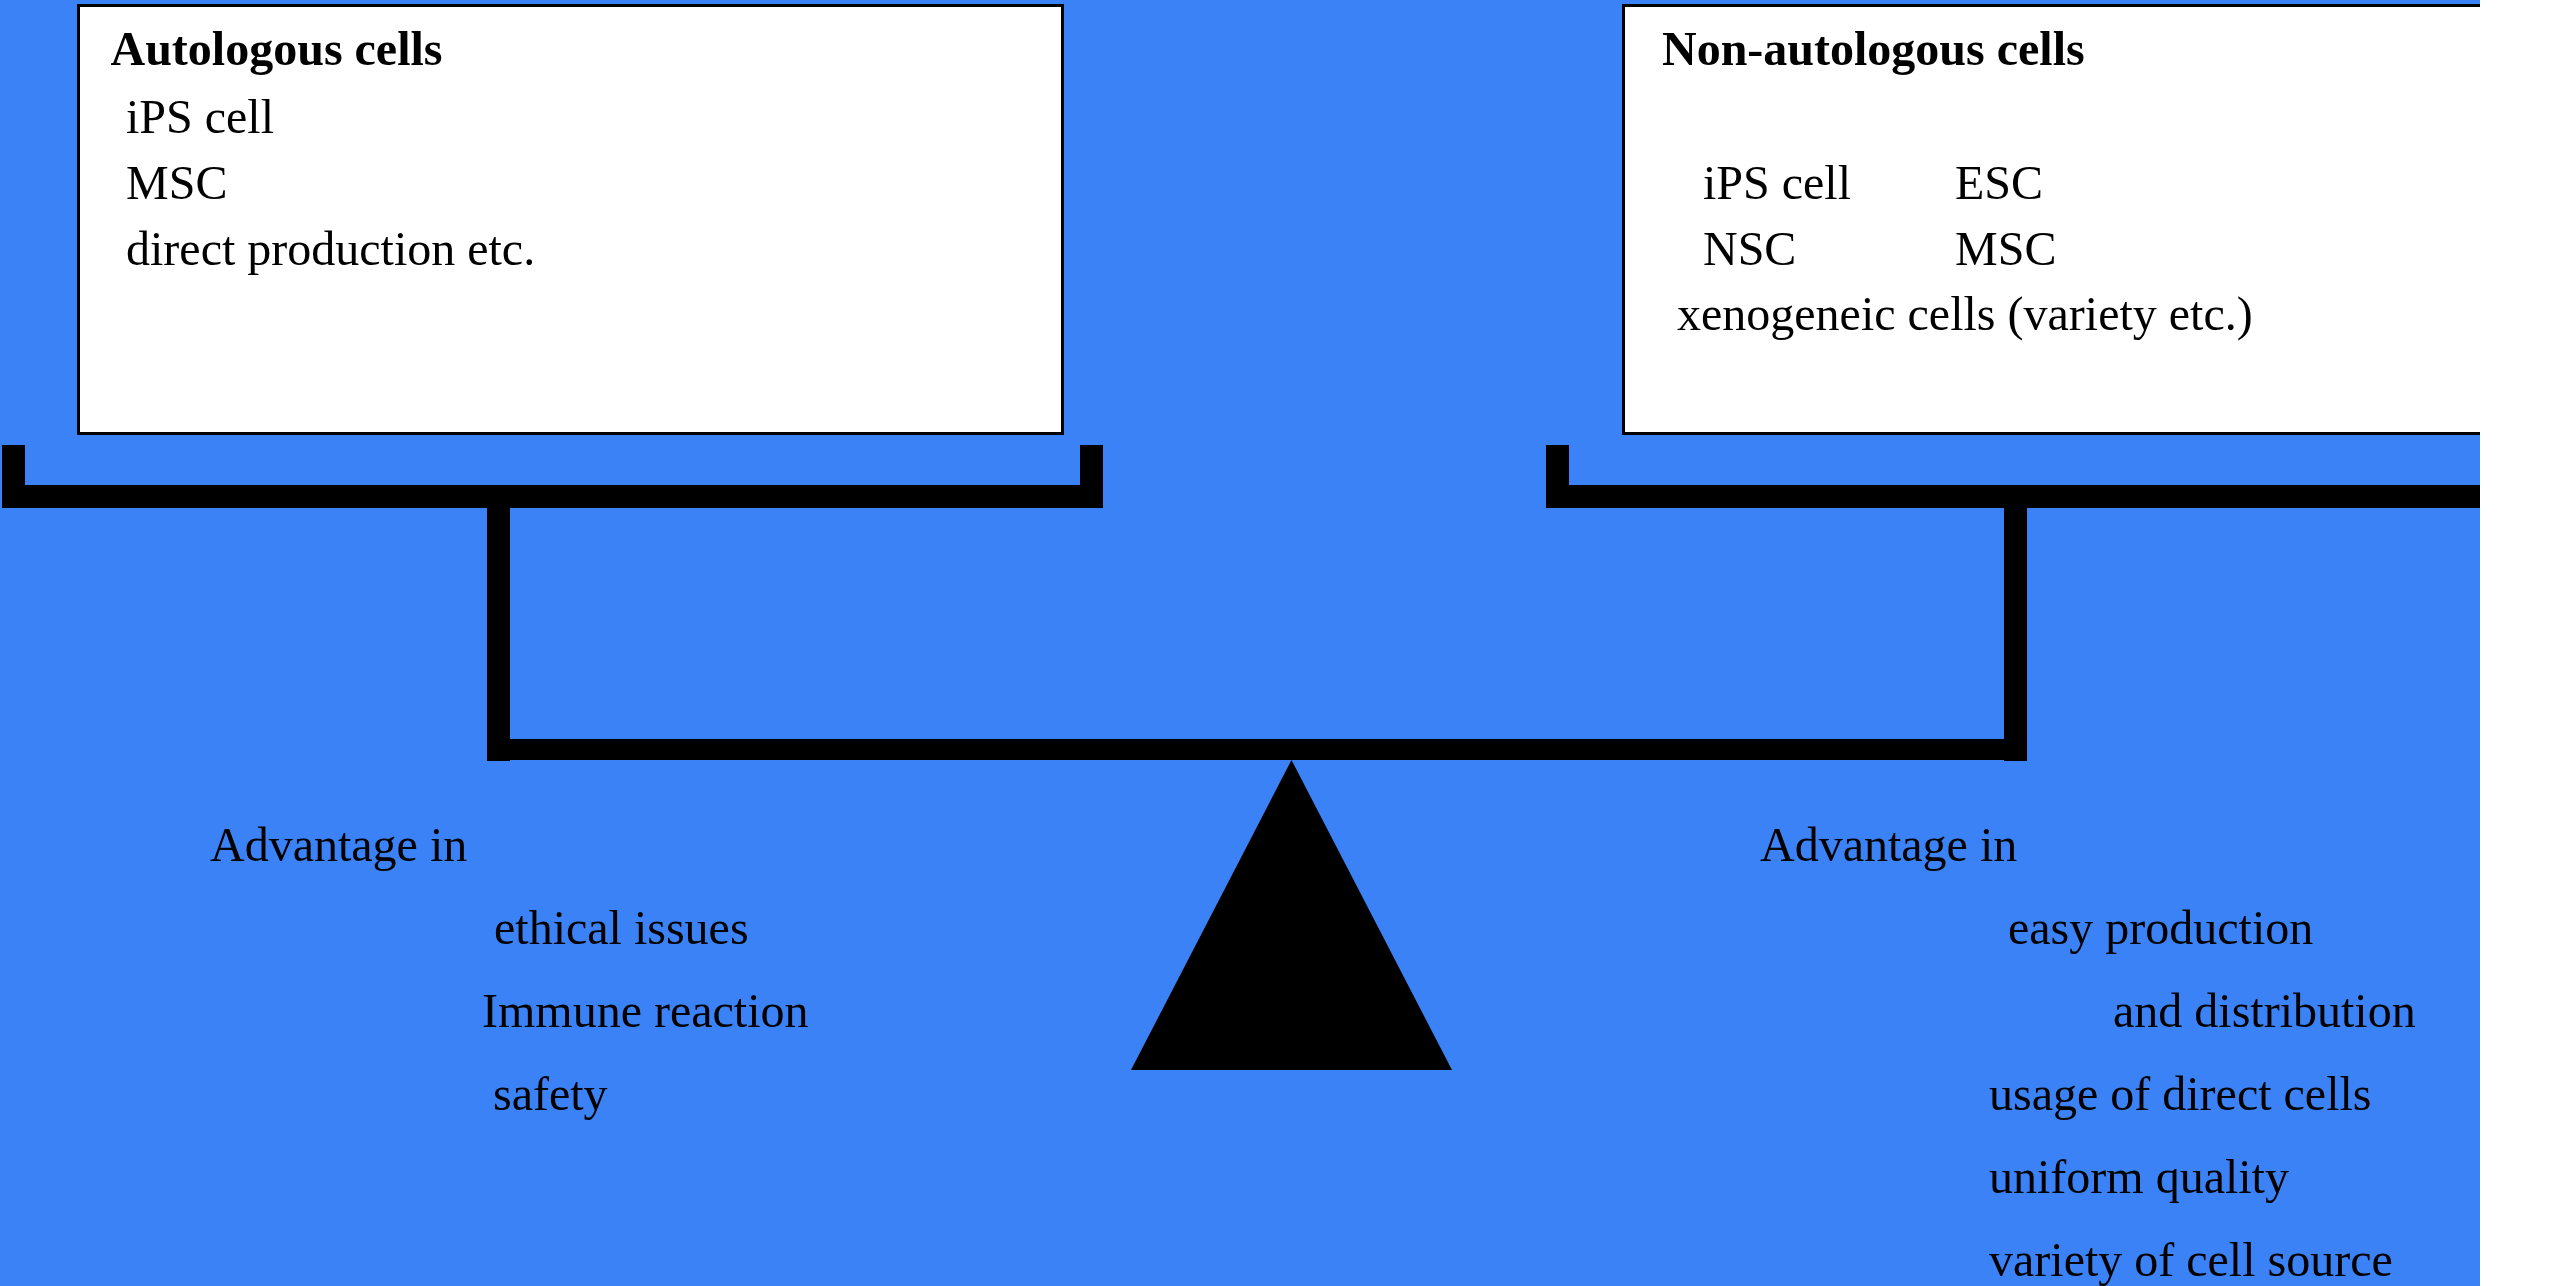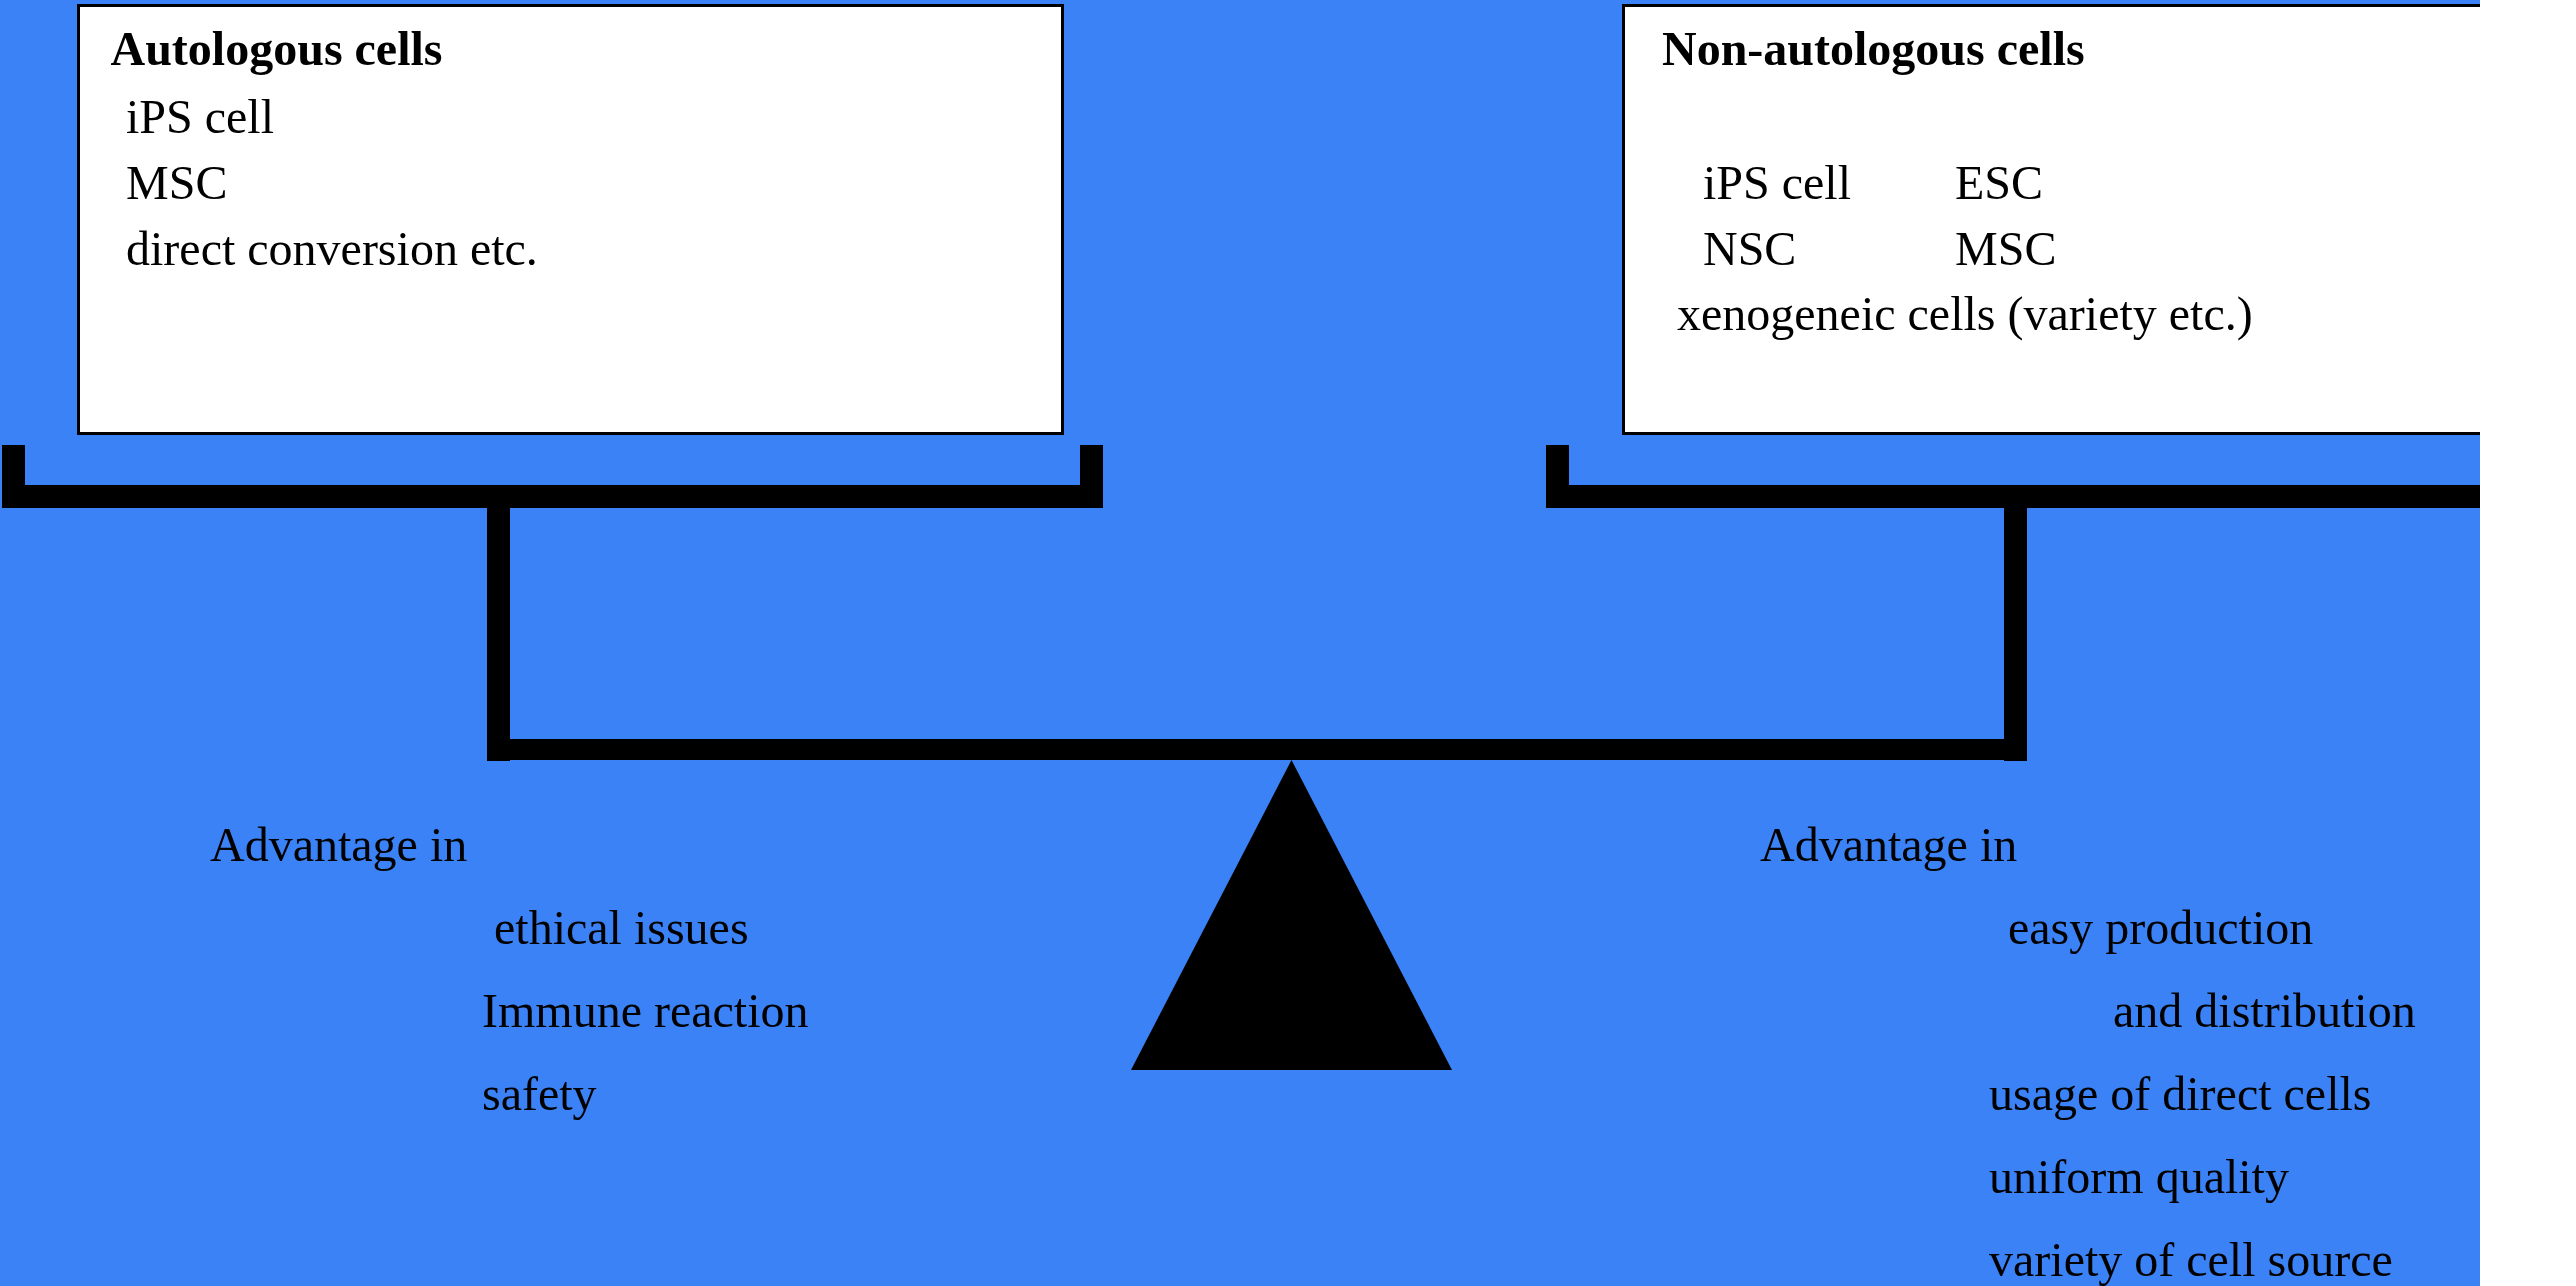--- a/index.html
+++ b/index.html
@@ -106,42 +106,42 @@
     font-size: 48px;
     line-height: 1;
     white-space: nowrap;
   }
 
   
   #adv-left { left: 0px; top: 821px; }
   #adv-l-0 { left: 210px; top: 0px; }
   #adv-l-1 { left: 482px; top: 83px; margin-left: 12px; }
   #adv-l-2 { left: 482px; top: 166px; }
-  #adv-l-3 { left: 482px; top: 249px; }
+  #adv-l-3 { left: 493px; top: 249px; }
 
   
   #adv-right { left: 0px; top: 821px; }
   #adv-r-0 { left: 1760px; top: 0px; }
   #adv-r-1 { left: 2008px; top: 83px; }
   #adv-r-2 { left: 2113px; top: 166px; }
   #adv-r-3 { left: 1989px; top: 249px; }
   #adv-r-4 { left: 1989px; top: 332px; }
   #adv-r-5 { left: 1989px; top: 415px; }
 </style>
 </head>
 <body>
 
 <div id="stage">
 
   <div class="cell-box" id="box-left">
     <div class="box-inner">
       <div class="box-title" id="lbl-left-title">Autologous cells</div>
       <div class="box-line" id="lbl-left-1">iPS cell</div>
       <div class="box-line" id="lbl-left-2">MSC</div>
-      <div class="box-line" id="lbl-left-3">direct conversion etc.</div>
+      <div class="box-line" id="lbl-left-3">direct production etc.</div>
     </div>
   </div>
 
   <div class="cell-box" id="box-right">
     <div class="box-inner">
       <div class="box-title" id="lbl-right-title">Non-autologous cells</div>
       <div class="box-line" id="lbl-right-2a">iPS cell</div>
       <div class="box-line" id="lbl-right-2b">ESC</div>
       <div class="box-line" id="lbl-right-3a">NSC</div>
       <div class="box-line" id="lbl-right-3b">MSC</div>

